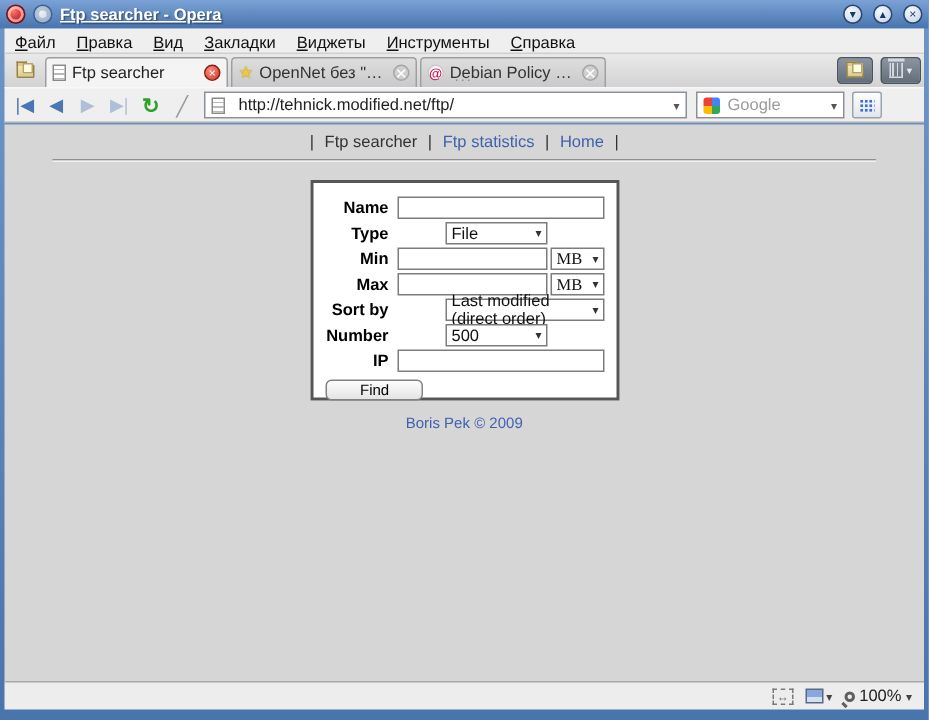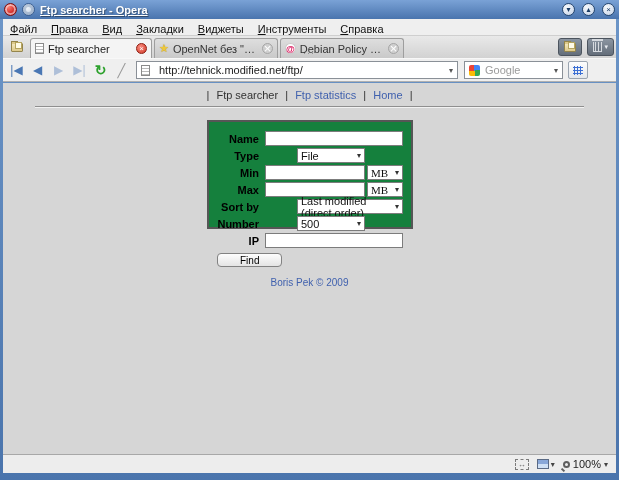--- a/index.html
+++ b/index.html
@@ -78,21 +78,21 @@
   .grid-ic { width:10px; height:9px;
              background-image:radial-gradient(#3b6fd4 1px, transparent 1.1px); background-size:3px 3px; }
 
   
   .page { position:absolute; left:3px; right:3px; top:83px; bottom:26px; background:#d6d6d6; }
   .pagenav { position:absolute; top:6px; left:0; right:0; text-align:center; font-size:11px; color:#333; }
   .pagenav .sep { margin:0 4px; color:#333; }
   .pagenav a { color:#4061ae; font-weight:normal; text-decoration:none; }
   .rule { position:absolute; top:23px; left:32px; right:32px; height:2px;
           border-top:1px solid #8f8f8f; border-bottom:1px solid #f2f2f2; }
-  .formbox { position:absolute; left:204px; top:37px; width:206px; height:109px; background:#15803d;
+  .formbox { position:absolute; left:204px; top:37px; width:206px; height:147px; background:#ffffff;
              border:2px solid #565656; padding:9px 8px 0 6px; }
   .frow { display:grid; grid-template-columns:44px 1fr; column-gap:6px; align-items:center; margin-bottom:2px; height:15px; }
   .flabel { font-weight:bold; font-size:11px; text-align:right; color:#000; }
   .tinput { height:15px; width:100%; border:1px solid #7c7c7c; background:#fff; font:11px "Liberation Sans",sans-serif; padding:0 2px; }
   .sel { height:15px; background:#fff; border:1px solid #7c7c7c; display:flex; align-items:center; padding:0 3px; font-size:11px; color:#111;margin-left:32px; }
   .sel .chev { margin-left:auto; font-size:8px; color:#333; }
   .sel.narrow { width:68px; } .sel.unit { width:36px; flex:0 0 auto; margin-left:2px;font-family:Liberation Serif, serif; }
   .duo { display:flex; }
   .findbtn { margin:3px 0 0 2px; height:14px; padding:0 22px; font:10px "Liberation Sans",sans-serif;
              background:linear-gradient(#fdfdfd,#e4e4e4); border:1px solid #828282; border-radius:4px; }

